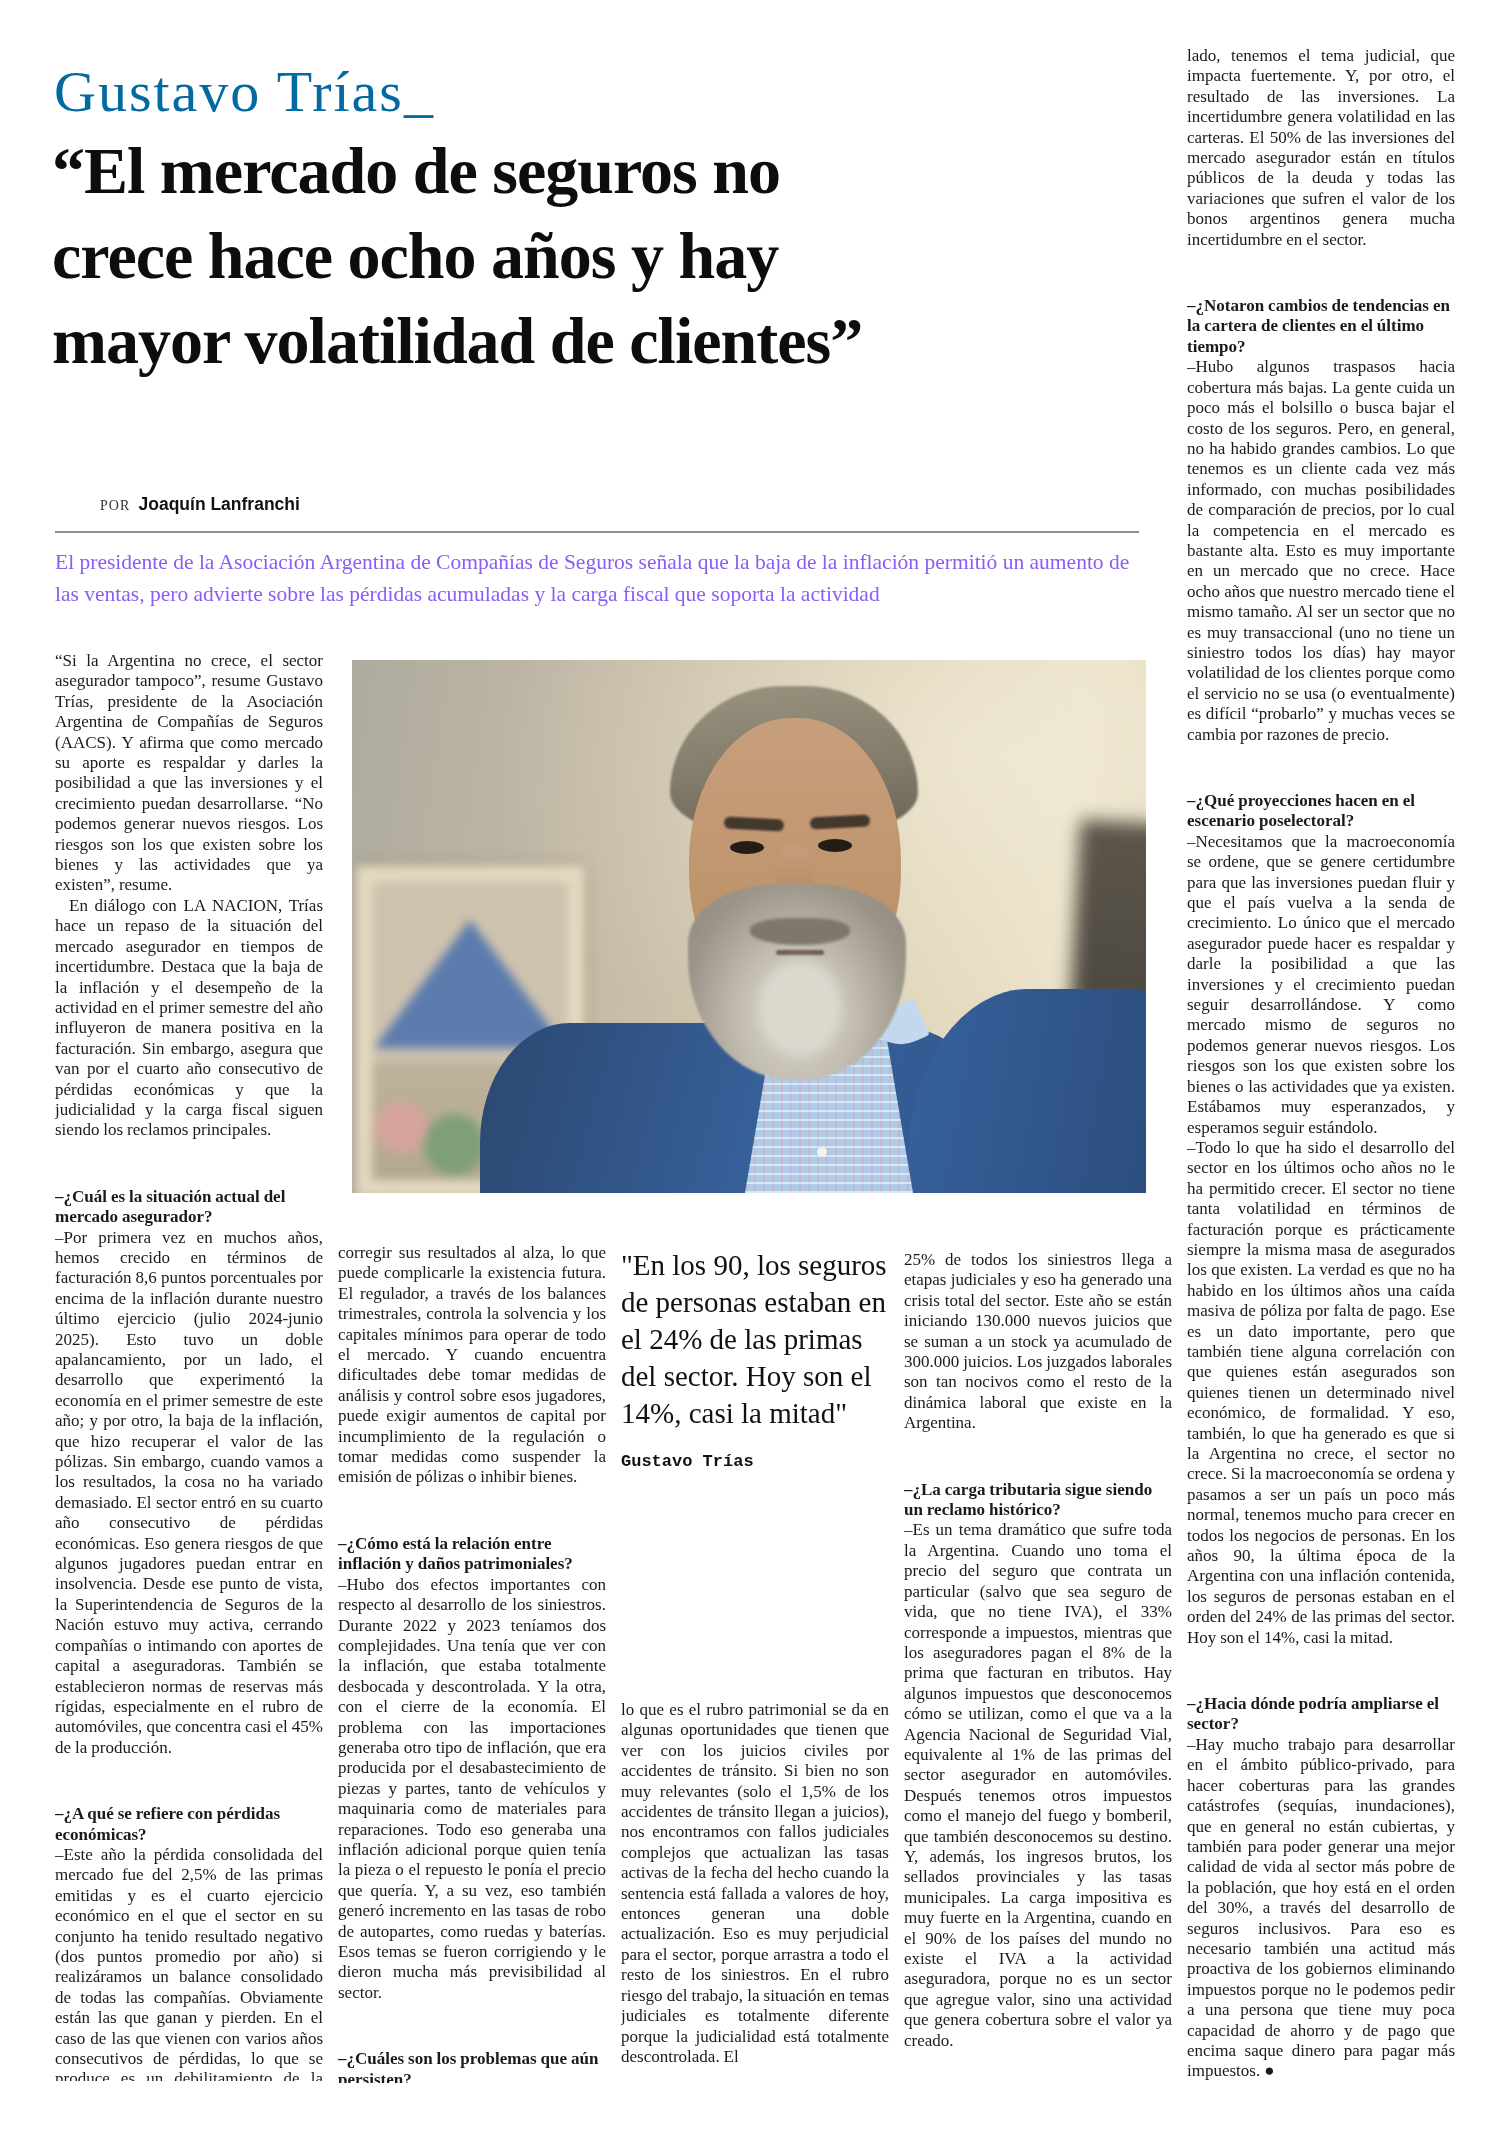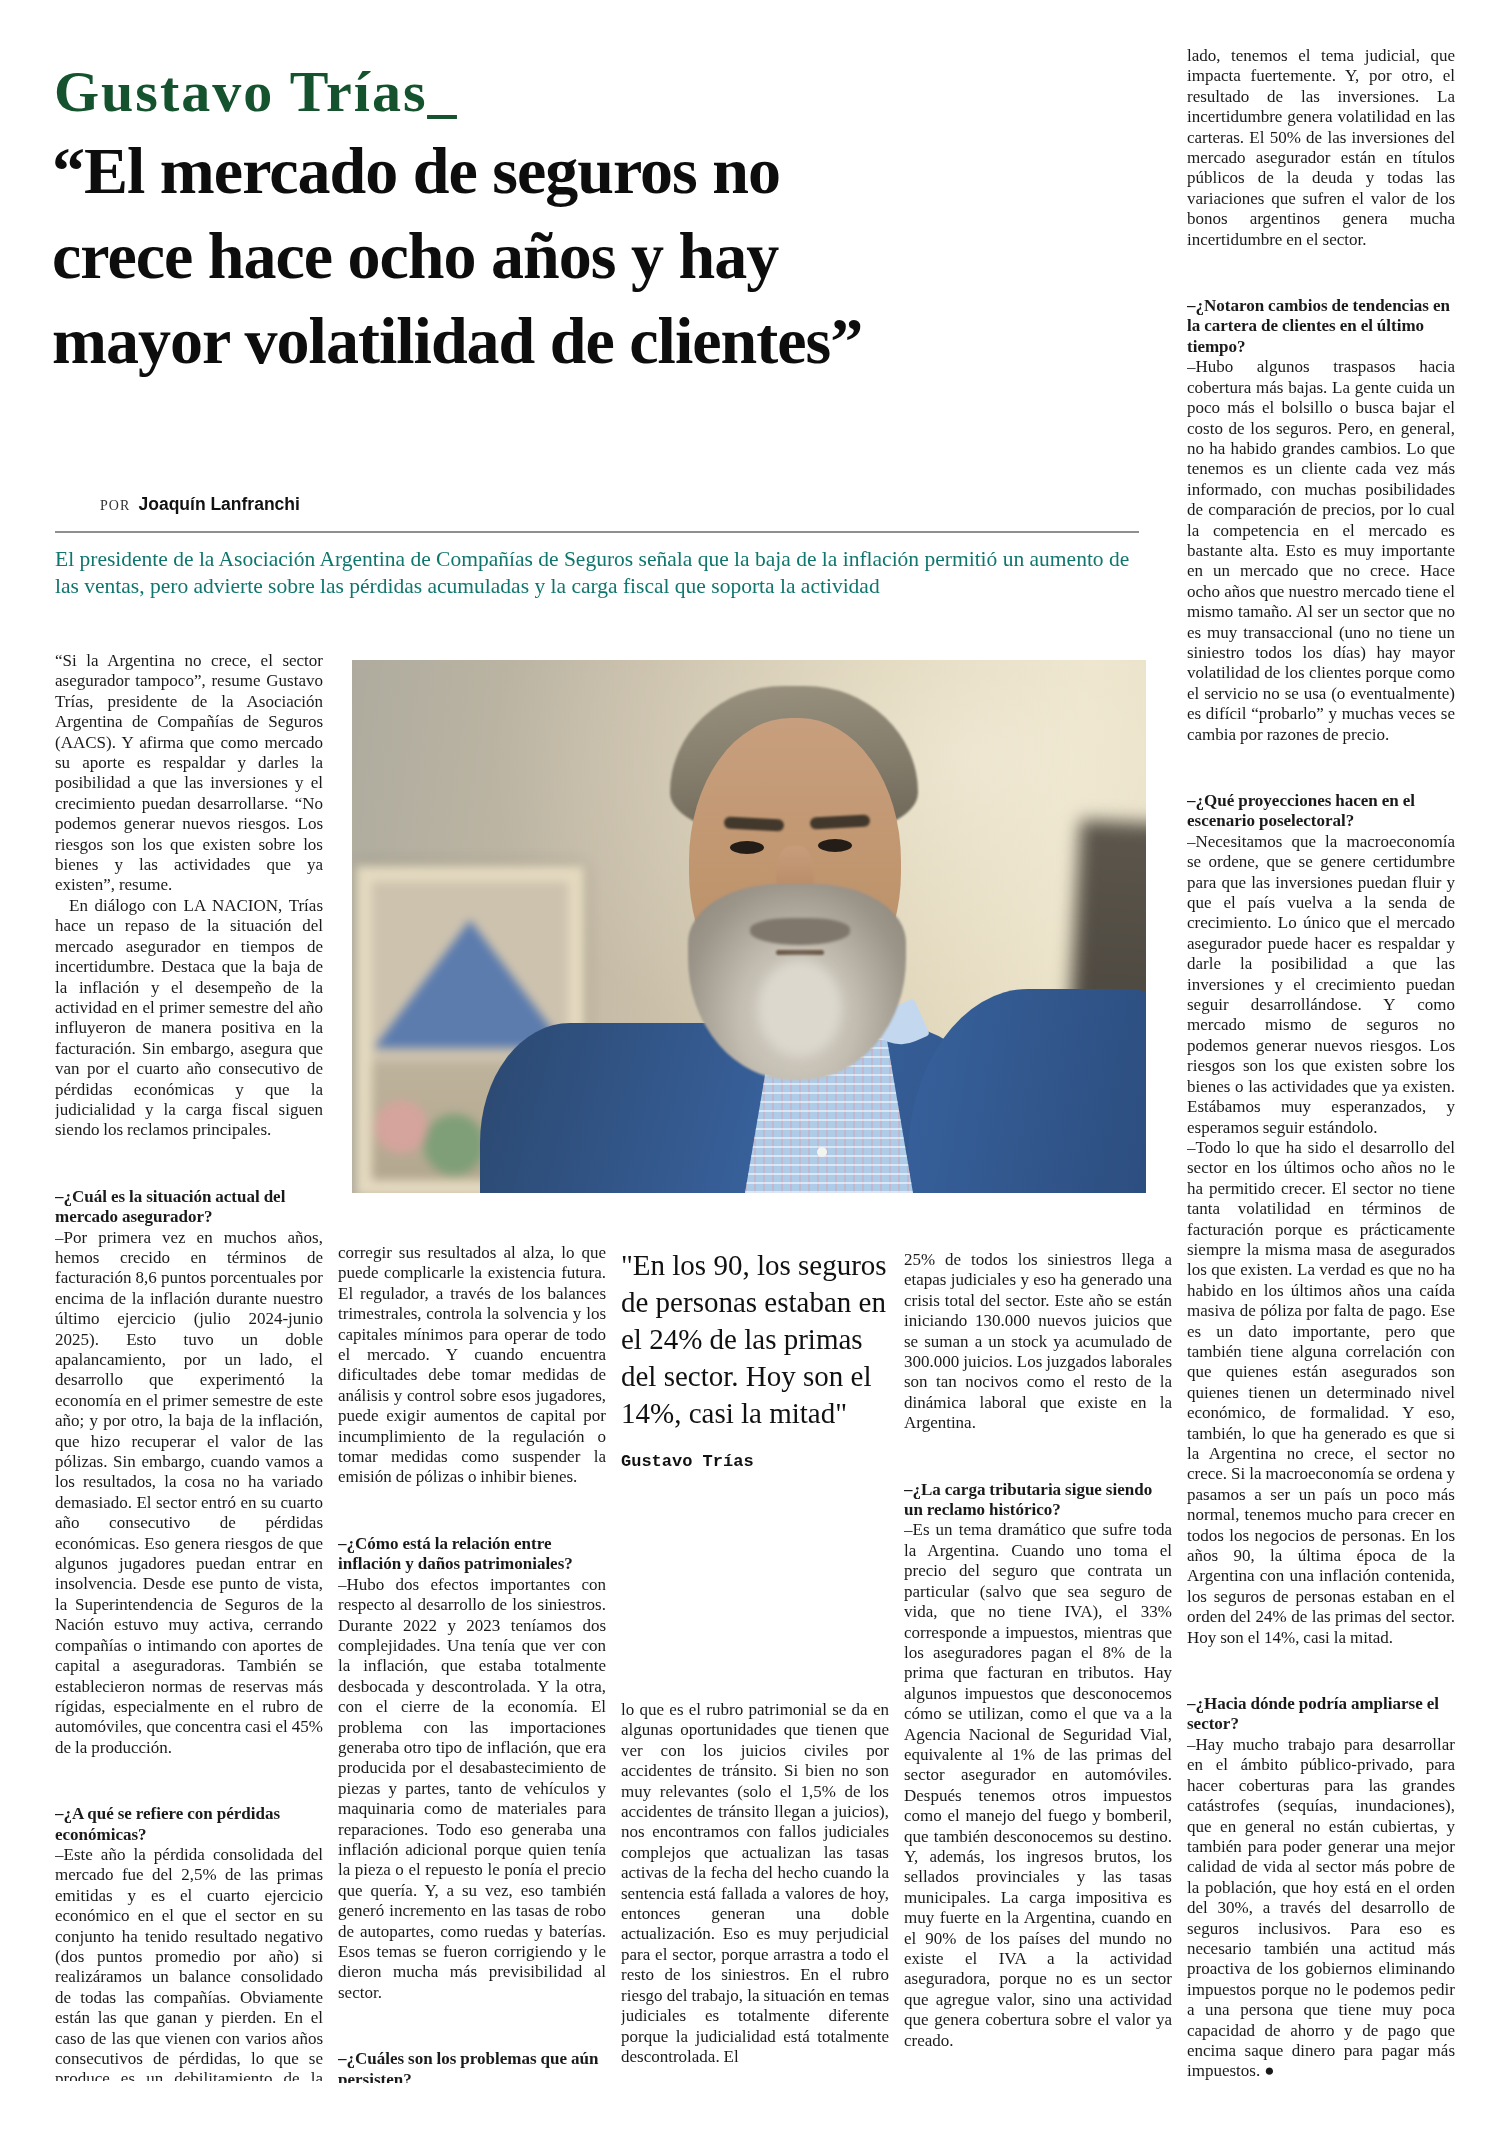--- a/index.html
+++ b/index.html
@@ -5,33 +5,33 @@
   * { margin:0; padding:0; box-sizing:border-box; }
   html,body { background:#e8e8e8; }
   .page {
     position:relative; width:1506px; height:2137px; margin:0 auto;
     background:#ffffff; overflow:hidden;
     font-family:"Liberation Serif","DejaVu Serif",serif; color:#1a1a1a;
   }
   
   .kicker {
     position:absolute; left:54px; top:58px;
-    font-size:58px; font-weight:700; letter-spacing:2px; color:#14532d; white-space:nowrap;
+    font-size:58px; font-weight:400; letter-spacing:2px; color:#0369a1; white-space:nowrap;
   }
   .headline {
     position:absolute; left:52px; top:128px; width:1105px;
     font-size:66px; line-height:85px; font-weight:700; letter-spacing:-1px; color:#0d0d0d;
   }
   .byline { position:absolute; left:55px; top:494px; font-size:17px;margin-left:45px; }
   .byline .por { font-size:14px; letter-spacing:1px; color:#333; font-family:"Liberation Serif",serif; }
   .byline .name { font-family:"Liberation Sans","DejaVu Sans",sans-serif; font-weight:700; font-size:17.5px; color:#111; margin-left:4px; }
   .rule { position:absolute; left:55px; top:531px; width:1084px; height:2px; background:#8f8f8f; }
   .lede {
     position:absolute; left:55px; top:546px; width:1092px;
-    font-size:21.5px; line-height:27px; color:#0f766e;
+    font-size:21.5px; line-height:32px; color:#8b5cf6;
   }
   
   .col {
     position:absolute; width:268px; overflow:hidden;
     font-size:17px; line-height:20.4px; text-align:justify;
     hyphens:auto; -webkit-hyphens:auto; word-spacing:-0.3px;
   }
   .col p.body { text-indent:0; }
   .col p.body.indent { text-indent:14px; }
   .col p.q { font-weight:700; text-align:left;margin-top:46px; }

